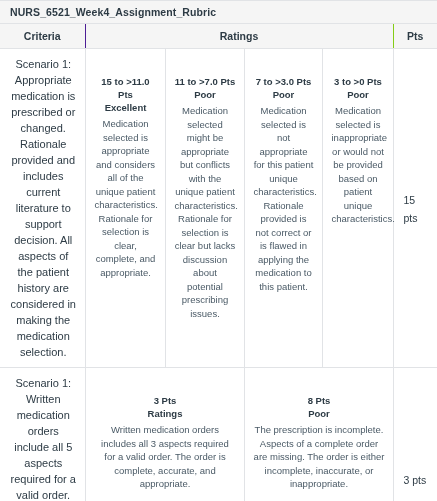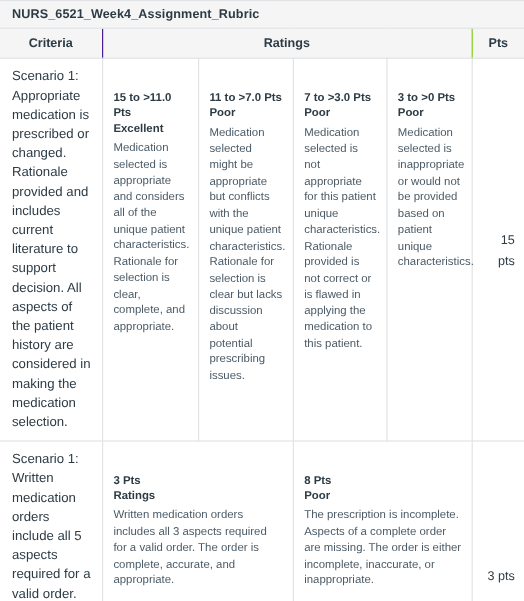--- a/index.html
+++ b/index.html
@@ -51,28 +51,29 @@
   }
   .rubric-head th.col-criteria { border-right: 1px solid #4c1d95; text-align: center; }
   .rubric-head th.col-ratings  { border-right: 1px solid #84cc16; }
 
   .rubric-table td.cell {
     border-bottom: 1px solid #e1e3e6;
     border-right: 1px solid #e1e3e6;
     vertical-align: top;
     padding: 7px 8px 7px 9px;
     background: #ffffff;
+    text-align: center;
   }
   .rubric-table td.cell.criteria-cell {
     padding-left: 10px;
   }
   .rubric-table td.cell.pts-cell {
     border-right: none;
     vertical-align: middle;
-    text-align: right;
+    text-align: left;
     padding-left: 10px;
   }
   .crit-text {
     font-size: 11px;
     line-height: 16px;
     color: #2d3b45;
   }
   .rating-pts {
     font-size: 9.5px;
     font-weight: bold;

